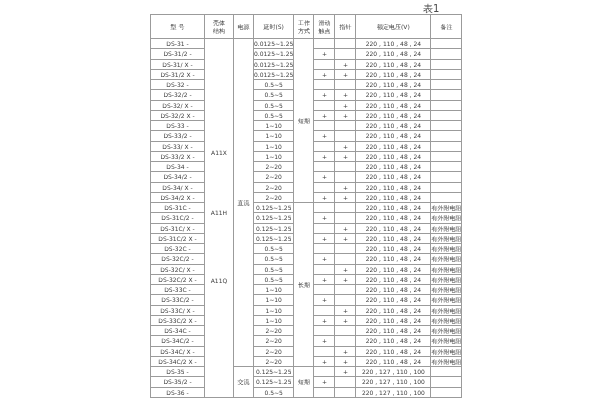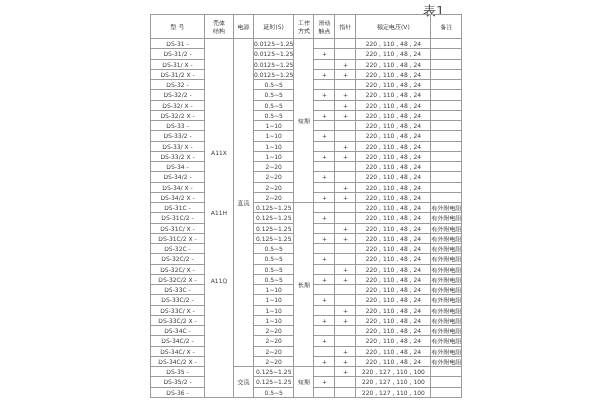--- a/index.html
+++ b/index.html
@@ -2,21 +2,21 @@
 <html><head>
 <meta charset="utf-8">
 <style>
   html,body { margin:0; padding:0; }
   body {
     width:600px; height:400px; background:#ffffff; position:relative;
     font-family:"DejaVu Sans", sans-serif; color:#3c3c3c;
     overflow:hidden;
   }
   .caption {
-    position:absolute; top:2px; left:423px; font-size:13px; color:#4a4a4a;
+    position:absolute; top:2px; left:423px; font-size:10px; color:#4a4a4a;
   }
   table.spec {
     position:absolute; top:14px; left:150px;
     border-collapse:collapse; table-layout:fixed;
   }
   table.spec th, table.spec td {
     border:1px solid #9b9b9b; padding:0;
     font-size:6px; font-weight:normal; color:#3c3c3c;
     text-align:center; vertical-align:middle; line-height:1.2;
     overflow:hidden;

